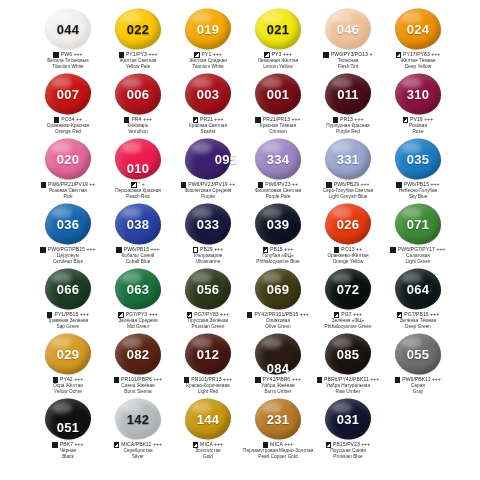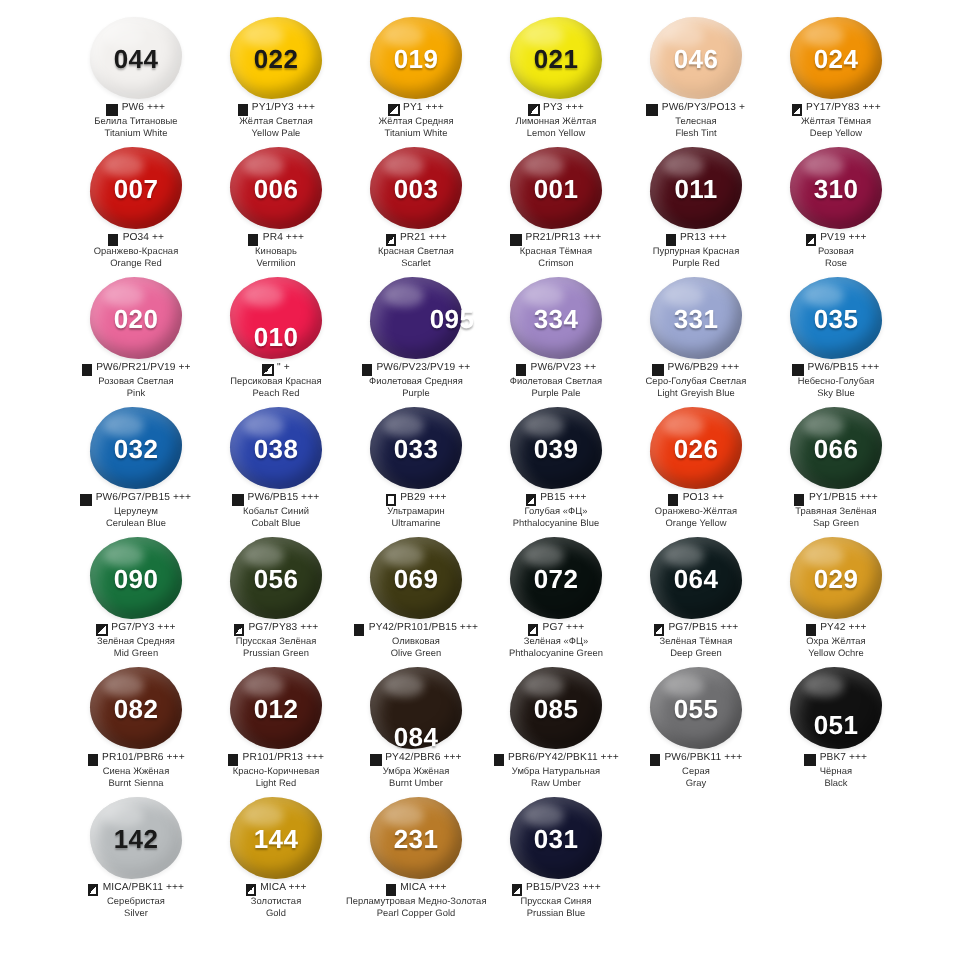--- a/index.html
+++ b/index.html
@@ -359,21 +359,21 @@
             <span class="sq"></span>
             <span>PW6/PB15 +++</span>
           </div>
           <div class="name-ru">Небесно-Голубая</div>
           <div class="name-en">Sky Blue</div>
         </div>
       </div>
       <div class="cell">
         <div class="blob-wrap">
           <div class="blob glossy" style="background: rgb(20, 100, 172); border-radius: 46% 54% 50% 50% / 54% 46%;"></div>
-          <span class="code" style="color: rgb(255, 255, 255);">032</span>
+          <span class="code" style="color: rgb(255, 255, 255);">036</span>
         </div>
         <div class="meta">
           <div class="pig-line">
             <span class="sq"></span>
             <span>PW6/PG7/PB15 +++</span>
           </div>
           <div class="name-ru">Церулеум</div>
           <div class="name-en">Cerulean Blue</div>
         </div>
       </div>
@@ -428,36 +428,50 @@
           <div class="pig-line">
             <span class="sq"></span>
             <span>PO13 ++</span>
           </div>
           <div class="name-ru">Оранжево-Жёлтая</div>
           <div class="name-en">Orange Yellow</div>
         </div>
       </div>
       <div class="cell">
         <div class="blob-wrap">
+          <div class="blob glossy" style="background: rgb(63, 138, 54); border-radius: 53% 47% 46% 54% / 49% 52% 48% 51%;"></div>
+          <span class="code" style="color: rgb(255, 255, 255);">071</span>
+        </div>
+        <div class="meta">
+          <div class="pig-line">
+            <span class="sq"></span>
+            <span>PW6/PG7/PY17 +++</span>
+          </div>
+          <div class="name-ru">Салатовая</div>
+          <div class="name-en">Light Green</div>
+        </div>
+      </div>
+      <div class="cell">
+        <div class="blob-wrap">
           <div class="blob glossy" style="background: rgb(29, 61, 38); border-radius: 48% 52% 47% 53% / 51% 47% 53% 49%;"></div>
           <span class="code" style="color: rgb(255, 255, 255);">066</span>
         </div>
         <div class="meta">
           <div class="pig-line">
             <span class="sq"></span>
             <span>PY1/PB15 +++</span>
           </div>
           <div class="name-ru">Травяная Зелёная</div>
           <div class="name-en">Sap Green</div>
         </div>
       </div>
       <div class="cell">
         <div class="blob-wrap">
           <div class="blob glossy" style="background: rgb(24, 113, 60); border-radius: 52% 48% 55% 45% / 47% 53%;"></div>
-          <span class="code" style="color: rgb(255, 255, 255);">090</span>
+          <span class="code" style="color: rgb(255, 255, 255);">063</span>
         </div>
         <div class="meta">
           <div class="pig-line">
             <span class="sq half"></span>
             <span>PG7/PY3 +++</span>
           </div>
           <div class="name-ru">Зелёная Средняя</div>
           <div class="name-en">Mid Green</div>
         </div>
       </div>

